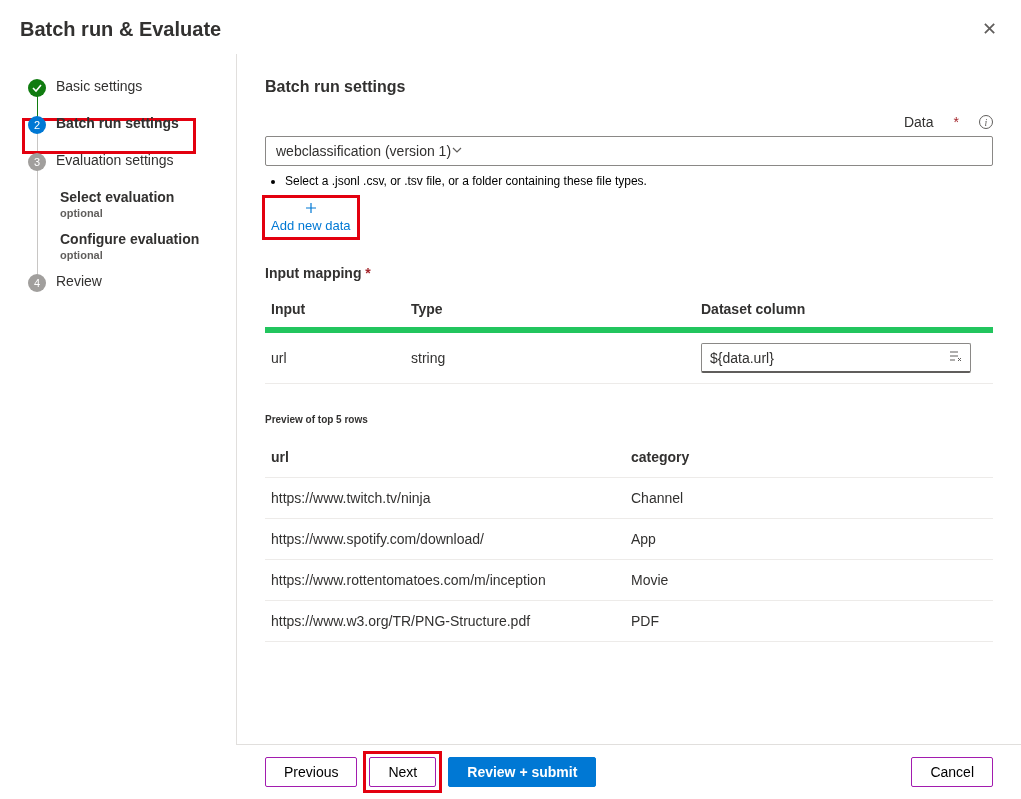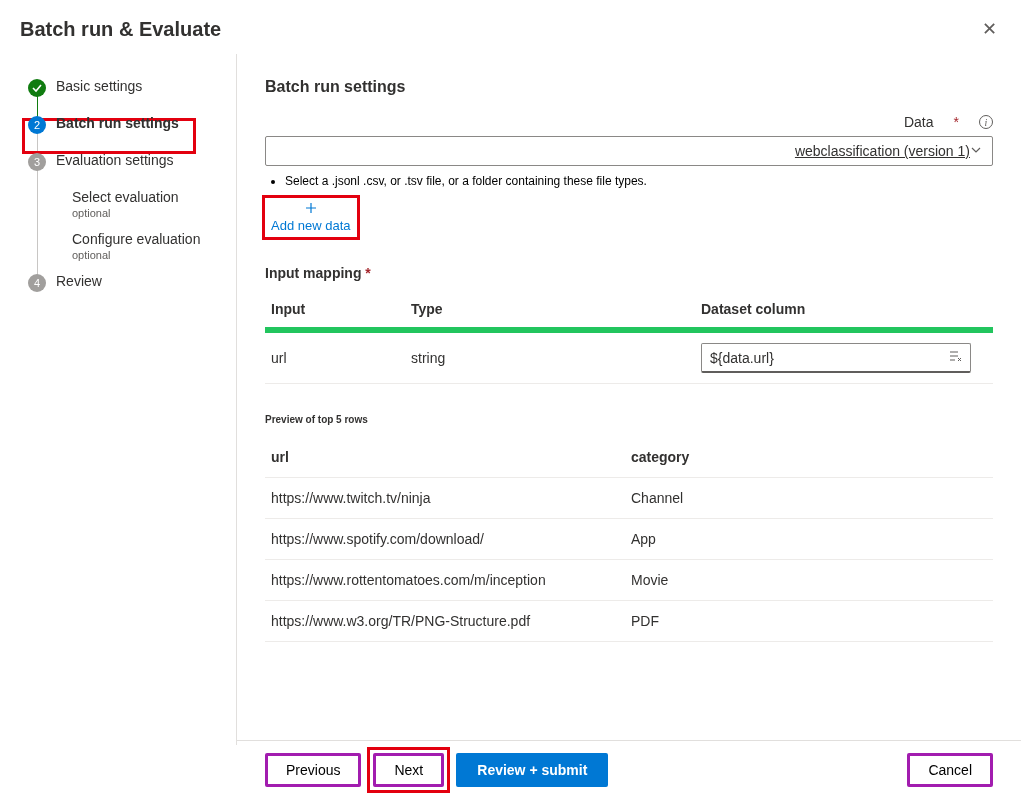--- a/index.html
+++ b/index.html
@@ -75,22 +75,23 @@
       align-items: center;
       justify-content: center;
       flex-shrink: 0;
       margin-top: 1px;
     }
     .step-icon.done { background: #107c10; }
     .step-icon.active { background: #0078d4; }
     .step-label { font-size: 14px; color: #323130; }
     .step.active .step-label { font-weight: 600; }
     .step-sub {
-      margin-left: 44px;
+      margin-left: 32px;
       margin-bottom: 12px;
+      font-weight: bold;
     }
     .step-sub .sub-label { font-size: 14px; color: #323130; }
     .step-sub .optional { font-size: 11px; color: #605e5c; margin-top: 2px; }
     .highlight-box {
       position: absolute;
       border: 3px solid #e3000f;
       pointer-events: none;
     }
     .hl-step2 { left: 22px; top: 64px; width: 174px; height: 36px; }
     .main {
@@ -120,29 +121,28 @@
       display: inline-flex;
       align-items: center;
       justify-content: center;
       font-size: 10px;
       font-style: italic;
       font-family: Georgia, serif;
       color: #605e5c;
     }
     .dropdown {
       display: flex;
-      justify-content: flex-end;
+      justify-content: flex-start;
       align-items: center;
       border: 1px solid #8a8886;
       border-radius: 2px;
       padding: 6px 10px;
       font-size: 14px;
       cursor: pointer;
       width: 100%;
-      text-decoration: underline;
     }
     .chev { color: #605e5c; font-size: 12px; }
     .hint-list {
       margin: 8px 0 10px 20px;
       font-size: 12px;
       color: #000000;
     }
     .add-data {
       display: inline-flex;
       align-items: center;
@@ -217,21 +217,21 @@
       padding: 12px 28px;
       display: flex;
       justify-content: space-between;
       align-items: center;
       background: #fff;
     }
     .footer-left { display: flex; gap: 12px; align-items: center; }
     .btn {
       padding: 6px 18px;
       font-size: 14px;
-      border: 3px solid #a21caf;
+      border: 1px solid #a21caf;
       background: #fff;
       border-radius: 2px;
       cursor: pointer;
       font-family: inherit;
     }
     .btn.primary {
       background: #0078d4;
       border-color: #0078d4;
       color: #fff;
       font-weight: 600;

